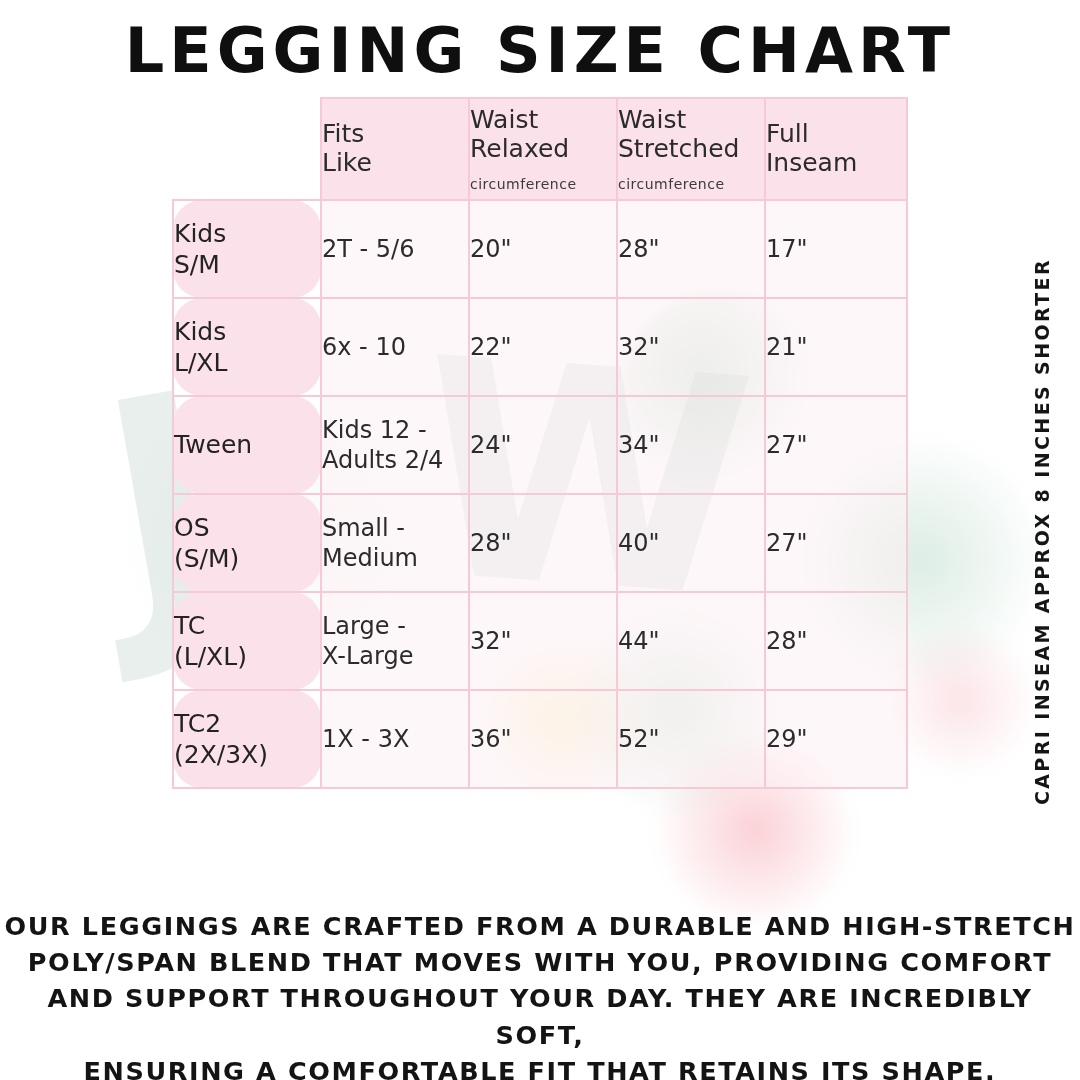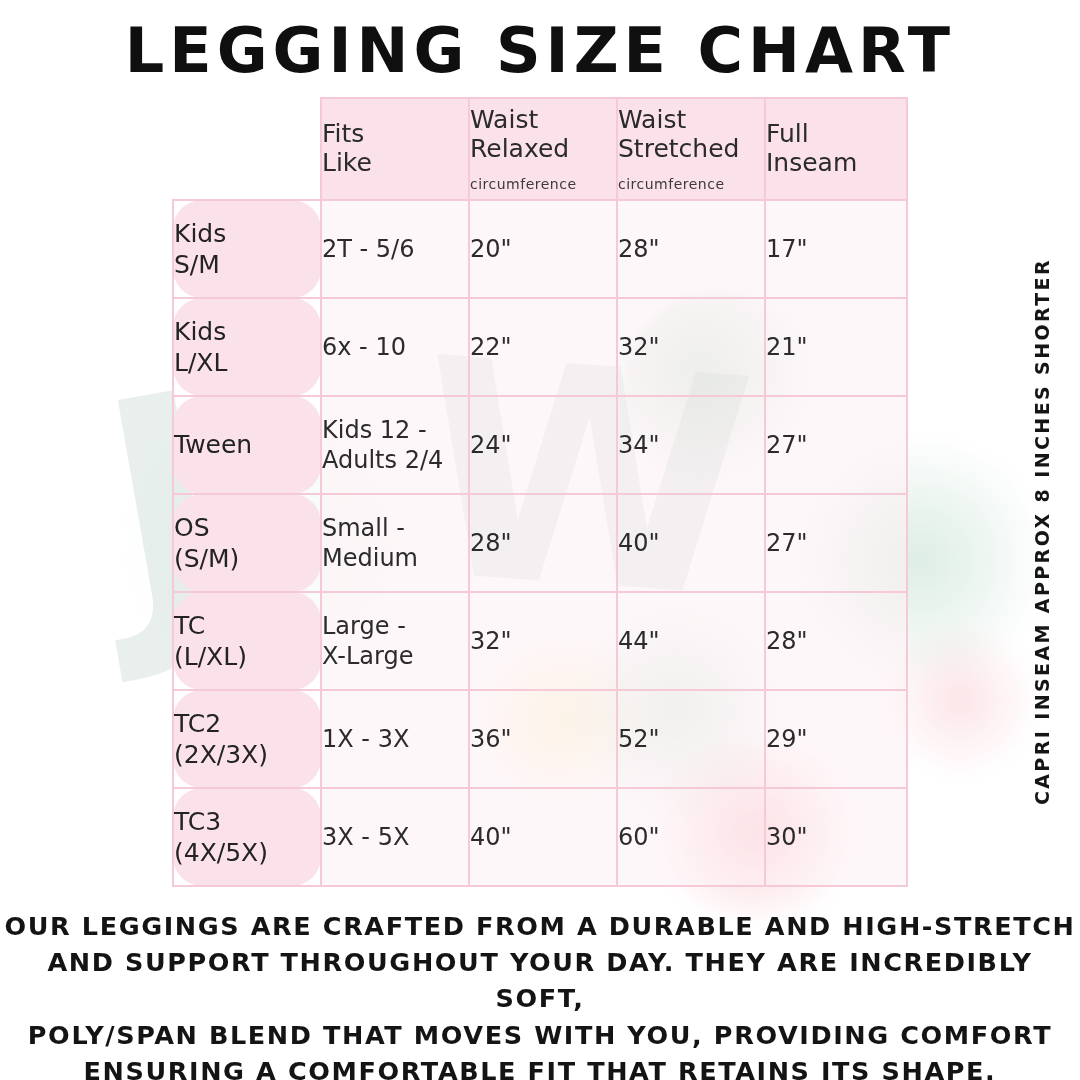--- a/index.html
+++ b/index.html
@@ -306,38 +306,26 @@
           <span>TC2</span><br>
           <span>(2X/3X)</span>
         </th>
         <td class="fits">
           <span>1X - 3X</span>
         </td>
         <td>36"</td>
         <td>52"</td>
         <td>29"</td>
       </tr>
-      <tr>
-        <th class="rowhead">
-          <span>TC3</span><br>
-          <span>(4X/5X)</span>
-        </th>
-        <td class="fits">
-          <span>3X - 5X</span>
-        </td>
-        <td>40"</td>
-        <td>60"</td>
-        <td>30"</td>
-      </tr>
     </tbody>
   </table>
 </div>
 
 <div class="side-note">
   <span>CAPRI INSEAM APPROX 8 INCHES SHORTER</span>
 </div>
 
 <div class="footer">
   <p>OUR LEGGINGS ARE CRAFTED FROM A DURABLE AND HIGH-STRETCH</p>
+  <p>POLY/SPAN BLEND THAT MOVES WITH YOU, PROVIDING COMFORT</p>
   <p>AND SUPPORT THROUGHOUT YOUR DAY. THEY ARE INCREDIBLY SOFT,</p>
-  <p>POLY/SPAN BLEND THAT MOVES WITH YOU, PROVIDING COMFORT</p>
   <p>ENSURING A COMFORTABLE FIT THAT RETAINS ITS SHAPE.</p>
 </div>
 
 </body></html>

